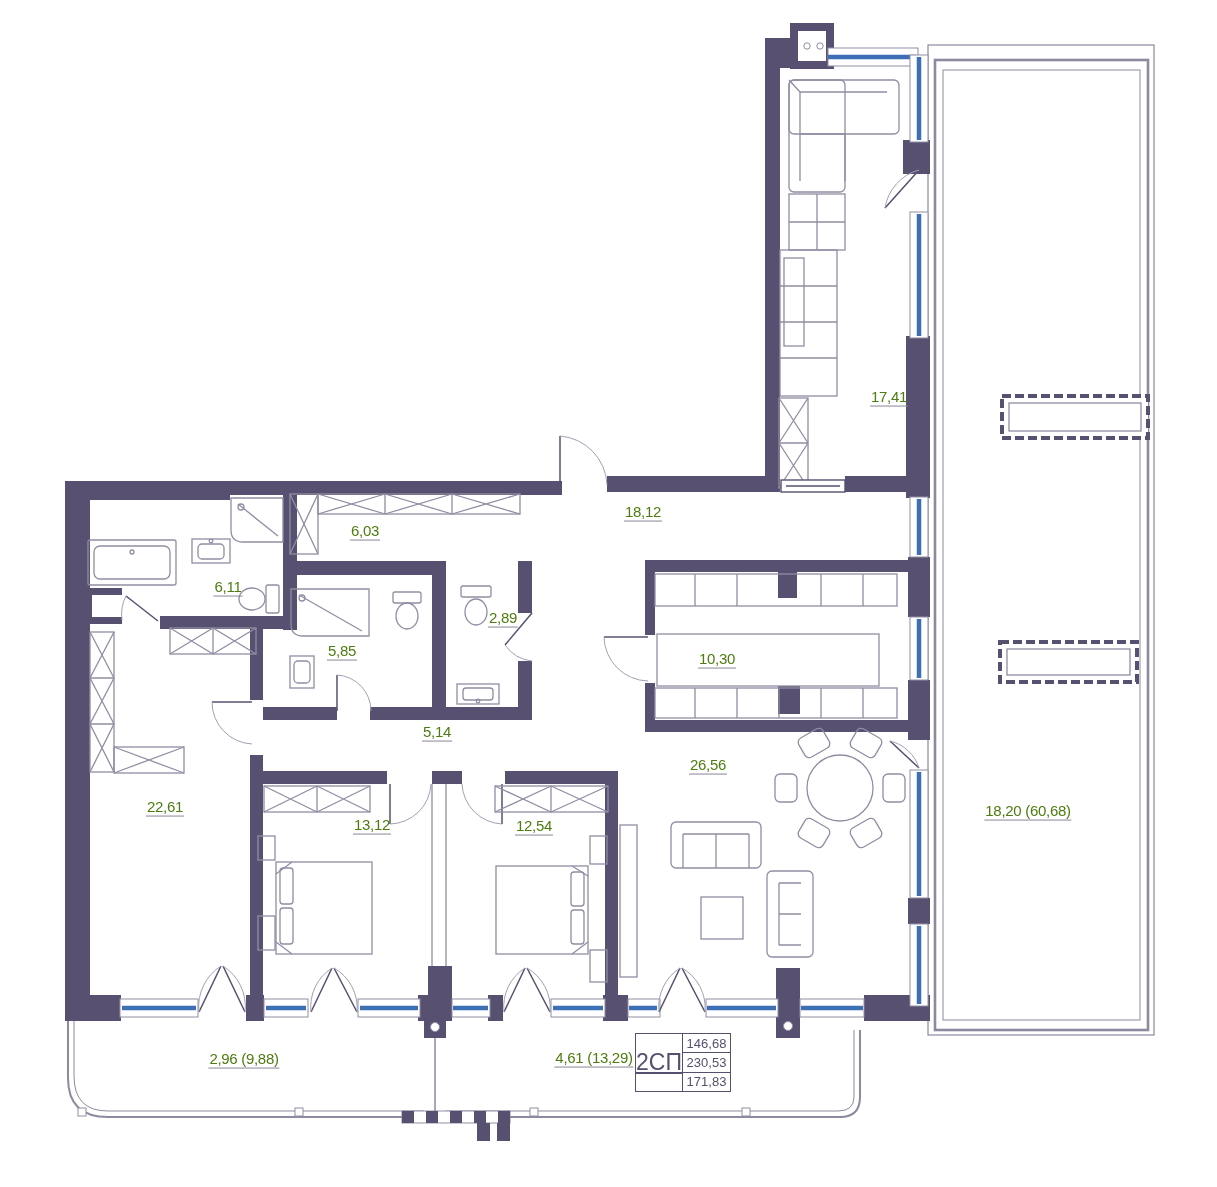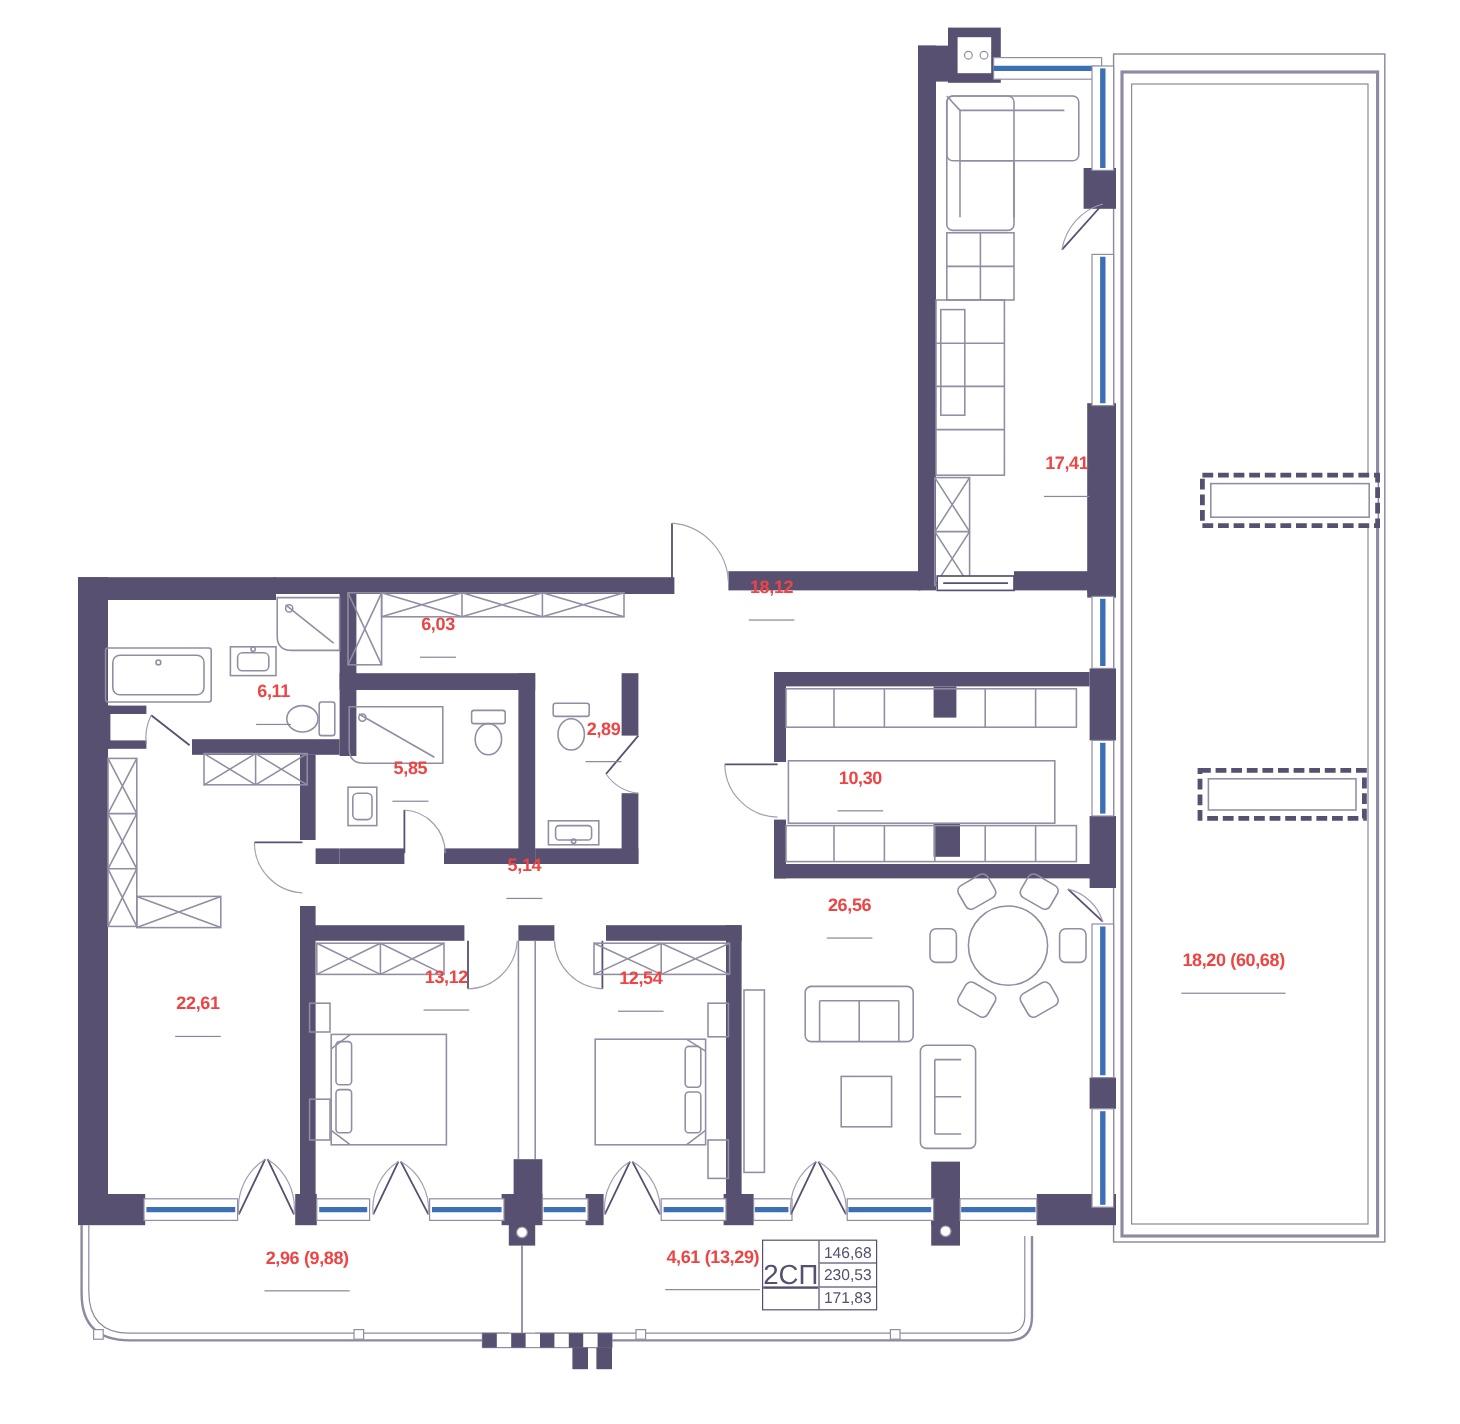--- a/index.html
+++ b/index.html
@@ -1,20 +1,20 @@
 <!DOCTYPE html>
 <html><head>
 <meta charset="utf-8">
 <style>
   html,body{margin:0;padding:0;background:#ffffff;}
   .canvas{position:relative;width:1217px;height:1187px;background:#ffffff;overflow:hidden;
           font-family:"Liberation Sans", sans-serif;}
   .canvas svg{position:absolute;left:0;top:0;}
   .room-label{position:absolute;transform:translate(-50%,-55%);font-size:15px;letter-spacing:-0.3px;
-              color:#ef4444;border-bottom:1.2px solid #8b8699;padding:0 1px 18px 1px;white-space:nowrap;font-weight:bold;}
+              color:#4d7c0f;border-bottom:1.2px solid #8b8699;padding:0 1px 1px 1px;white-space:nowrap;}
   .title-block{position:absolute;left:635px;top:1033px;width:94px;height:57px;display:flex;
                border:1.6px solid #56506e;background:#ffffff;color:#56506e;}
   .title-block .unit{width:46px;display:flex;align-items:center;justify-content:center;
                      font-size:23px;border-right:1.6px solid #56506e;text-decoration:underline;}
   .title-block .vals{flex:1;display:flex;flex-direction:column;}
   .title-block .vals div{flex:1;display:flex;align-items:center;justify-content:center;
                          font-size:13px;border-bottom:1.4px solid #56506e;}
   .title-block .vals div:last-child{border-bottom:none;}
   
   .w{fill:#575070;stroke:none;}
@@ -380,33 +380,33 @@
       <rect x="571" y="872" width="13" height="34" rx="3" class="fu" stroke-width="1"></rect>
       <rect x="571" y="910" width="13" height="34" rx="3" class="fu" stroke-width="1"></rect>
       <path d="M588,876 L572,866 M588,942 L572,954" class="fu" stroke-width="1"></path>
       <rect x="590" y="836" width="17" height="28" class="fu"></rect>
       <rect x="590" y="950" width="17" height="32" class="fu"></rect>
     </g>
   </g>
 </svg>
 
   <div class="room-label" style="left:889px;top:398px">17,41</div>
-  <div class="room-label" style="left:643px;top:501px">18,12</div>
+  <div class="room-label" style="left:643px;top:513px">18,12</div>
   <div class="room-label" style="left:365px;top:532px">6,03</div>
   <div class="room-label" style="left:228px;top:588px">6,11</div>
   <div class="room-label" style="left:342px;top:652px">5,85</div>
   <div class="room-label" style="left:503px;top:619px">2,89</div>
   <div class="room-label" style="left:437px;top:733px">5,14</div>
   <div class="room-label" style="left:717px;top:660px">10,30</div>
   <div class="room-label" style="left:708px;top:766px">26,56</div>
-  <div class="room-label" style="left:165px;top:848px">22,61</div>
+  <div class="room-label" style="left:165px;top:808px">22,61</div>
   <div class="room-label" style="left:372px;top:826px">13,12</div>
   <div class="room-label" style="left:534px;top:827px">12,54</div>
   <div class="room-label" style="left:1028px;top:812px">18,20 (60,68)</div>
-  <div class="room-label" style="left:256px;top:1060px">2,96 (9,88)</div>
+  <div class="room-label" style="left:244px;top:1060px">2,96 (9,88)</div>
   <div class="room-label" style="left:594px;top:1059px">4,61 (13,29)</div>
 
   <div class="title-block">
     <div class="unit">2СП</div>
     <div class="vals">
       <div>146,68</div>
       <div>230,53</div>
       <div>171,83</div>
     </div>
   </div>

